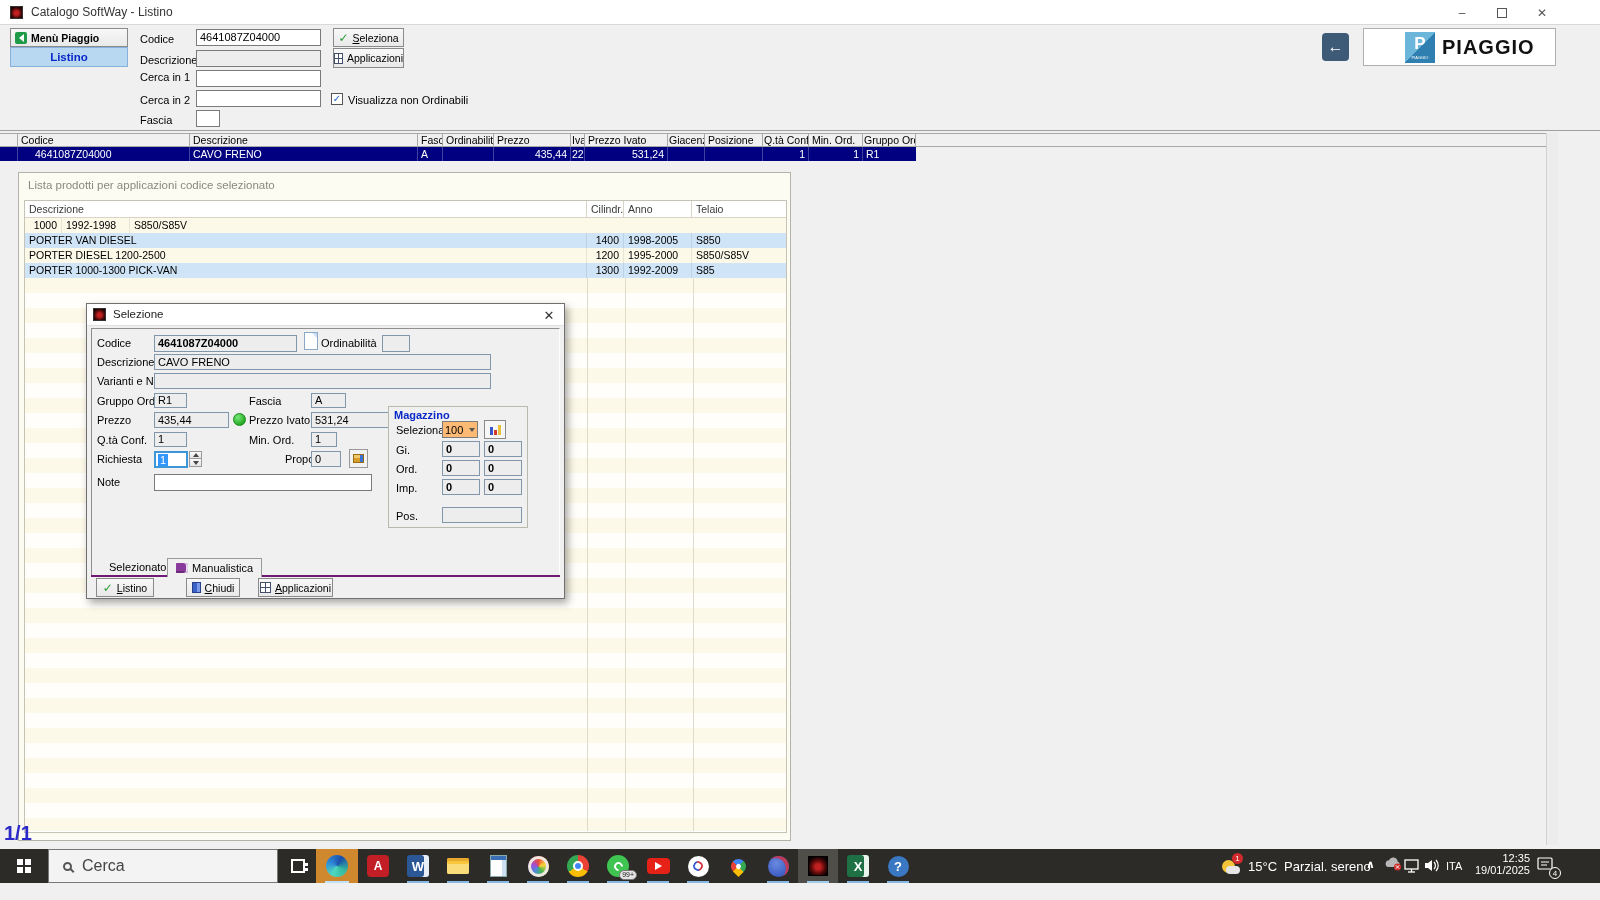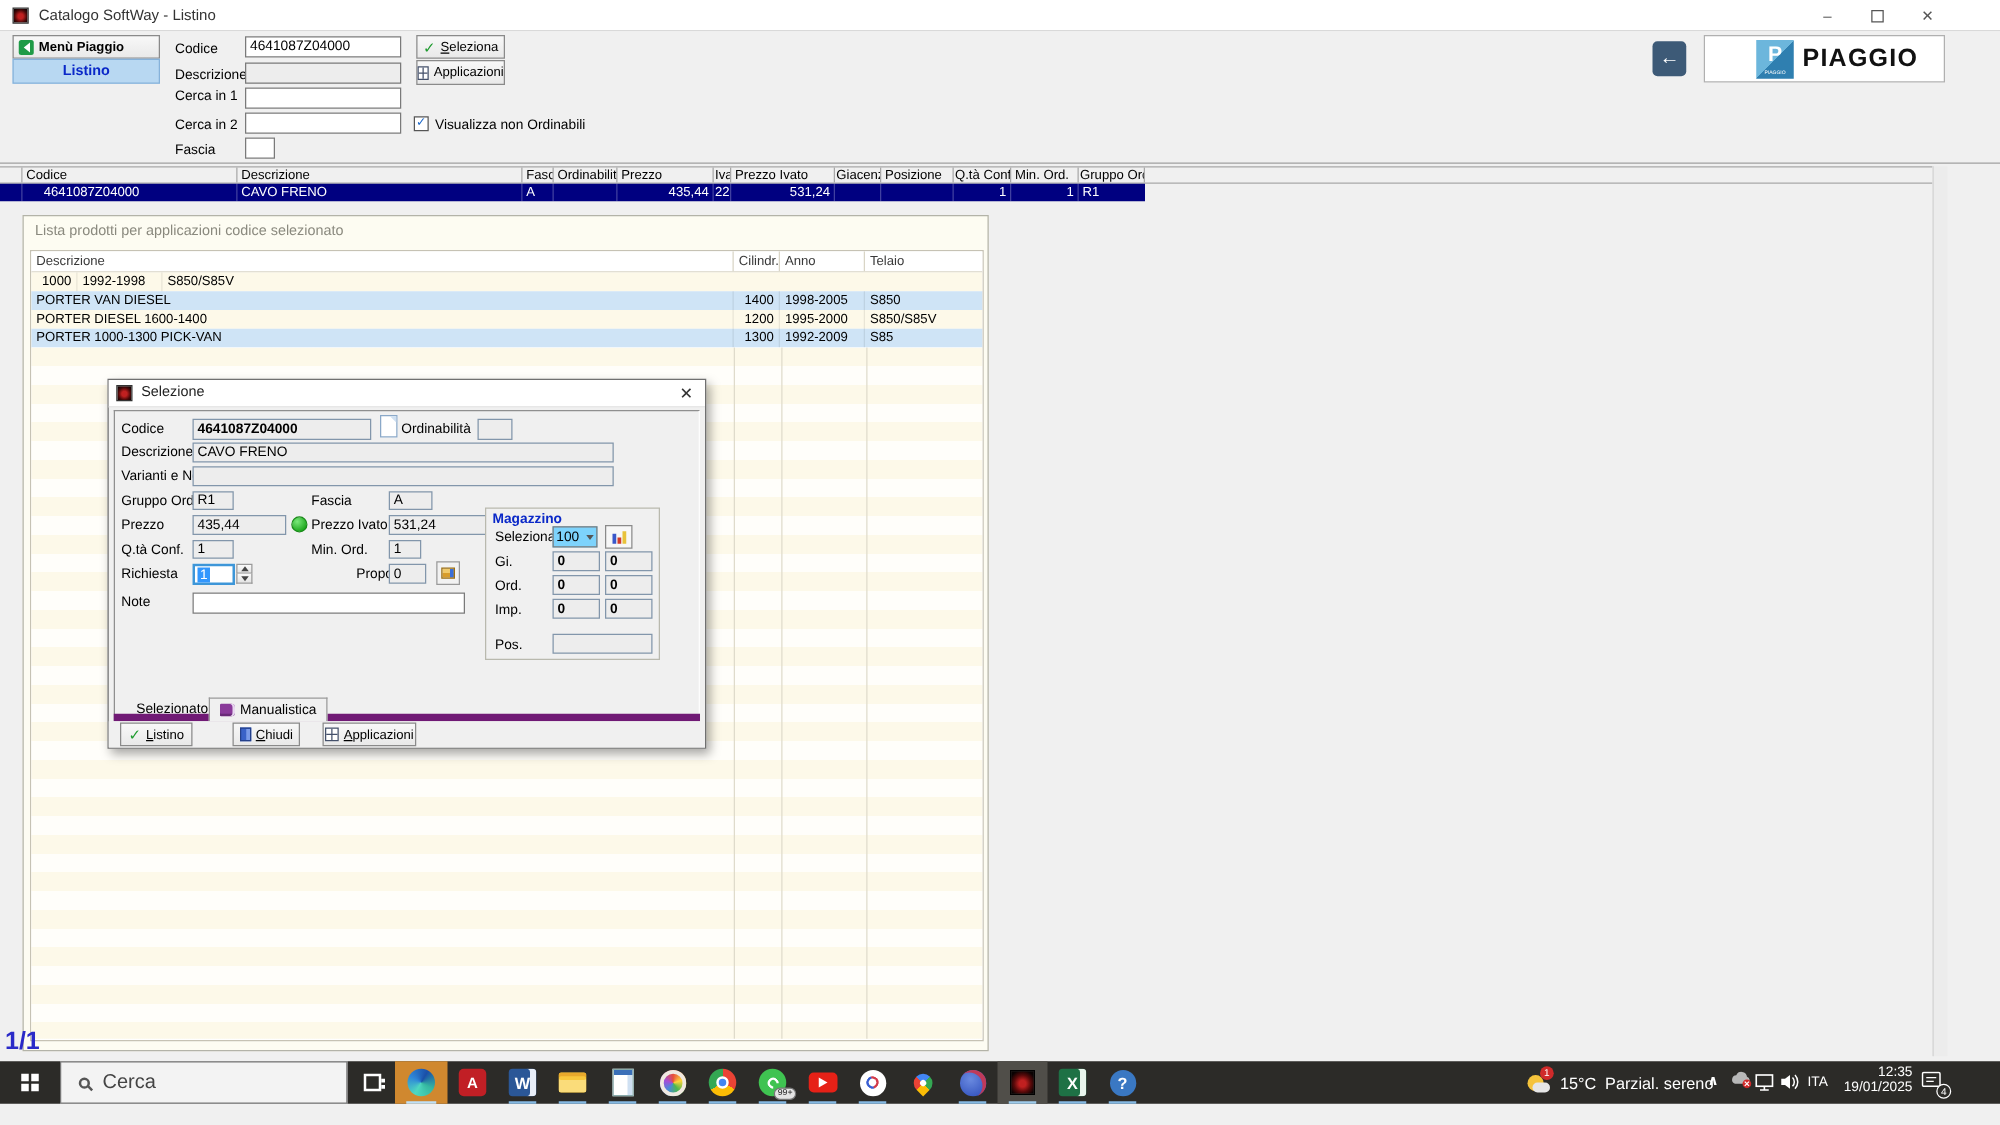--- a/index.html
+++ b/index.html
@@ -160,21 +160,21 @@
         <div class="lp-cell" style="width:68px;">1992-1998</div>
         <div class="lp-cell" style="width:94px;border-right:none;">S850/S85V</div>
       </div>
       <div style="display:flex;height:15px;background:#cfe4f6;">
         <div class="lp-cell" style="width:562px;">PORTER VAN DIESEL</div>
         <div class="lp-cell num" style="width:37px;">1400</div>
         <div class="lp-cell" style="width:68px;">1998-2005</div>
         <div class="lp-cell" style="width:94px;border-right:none;">S850</div>
       </div>
       <div style="display:flex;height:15px;background:#fdf9e9;">
-        <div class="lp-cell" style="width:562px;">PORTER DIESEL 1600-1400</div>
+        <div class="lp-cell" style="width:562px;">PORTER DIESEL 1200-2500</div>
         <div class="lp-cell num" style="width:37px;">1200</div>
         <div class="lp-cell" style="width:68px;">1995-2000</div>
         <div class="lp-cell" style="width:94px;border-right:none;">S850/S85V</div>
       </div>
       <div style="display:flex;height:15px;background:#cfe4f6;">
         <div class="lp-cell" style="width:562px;">PORTER 1000-1300 PICK-VAN</div>
         <div class="lp-cell num" style="width:37px;">1300</div>
         <div class="lp-cell" style="width:68px;">1992-2009</div>
         <div class="lp-cell" style="width:94px;border-right:none;">S85</div>
       </div>
@@ -248,21 +248,21 @@
     <div class="abs" style="left:262px;top:145px;width:19px;height:19px;background:#f2f2f2;border:1px solid #999;display:flex;align-items:center;justify-content:center;">
       <span style="display:block;width:11px;height:9px;background:linear-gradient(#f0c96a 0 3px,#d89c2a 3px);border:1px solid #9a6d12;box-shadow:inset -3px 0 #3a6fd8;"></span>
     </div>
 
     <div class="abs lbl" style="left:10px;top:172px;">Note</div>
     <div class="abs fld" style="left:67px;top:170px;width:218px;height:17px;"></div>
 
     <div class="abs" style="left:301px;top:102px;width:140px;height:122px;border:1px solid #b9b9ae;background:#f0f0f0;">
       <div class="abs" style="left:5px;top:2px;font-weight:bold;font-size:11px;color:#0a28c8;">Magazzino</div>
       <div class="abs lbl" style="left:7px;top:17px;">Seleziona</div>
-      <div class="abs" style="left:53px;top:14px;width:36px;height:17px;background:#7dd3fc;border:1px solid #7a7a7a;display:flex;align-items:center;justify-content:space-between;padding:0 2px;">
+      <div class="abs" style="left:53px;top:14px;width:36px;height:17px;background:#fdba74;border:1px solid #7a7a7a;display:flex;align-items:center;justify-content:space-between;padding:0 2px;">
         <span style="font-size:11px;">100</span>
         <span class="tri-dn" style="border-top-color:#555;"></span>
       </div>
       <div class="abs" style="left:95px;top:13px;width:22px;height:19px;background:#f7f7f7;border:1px solid #8a8a8a;display:flex;align-items:flex-end;justify-content:center;gap:1px;padding-bottom:3px;">
         <span style="width:3px;height:8px;background:#3a57c9;"></span>
         <span style="width:3px;height:5px;background:#d23a2a;"></span>
         <span style="width:3px;height:10px;background:#e8c23a;"></span>
       </div>
       <div class="abs lbl" style="left:7px;top:37px;">Gi.</div>
       <div class="abs dfld" style="left:53px;top:34px;width:38px;height:16px;font-weight:bold;">0</div>
@@ -270,21 +270,21 @@
       <div class="abs lbl" style="left:7px;top:56px;">Ord.</div>
       <div class="abs dfld" style="left:53px;top:53px;width:38px;height:16px;font-weight:bold;">0</div>
       <div class="abs dfld" style="left:95px;top:53px;width:38px;height:16px;font-weight:bold;">0</div>
       <div class="abs lbl" style="left:7px;top:75px;">Imp.</div>
       <div class="abs dfld" style="left:53px;top:72px;width:38px;height:16px;font-weight:bold;">0</div>
       <div class="abs dfld" style="left:95px;top:72px;width:38px;height:16px;font-weight:bold;">0</div>
       <div class="abs lbl" style="left:7px;top:103px;">Pos.</div>
       <div class="abs dfld" style="left:53px;top:100px;width:80px;height:16px;"></div>
     </div>
 
-    <div class="abs" style="left:4px;top:254px;width:469px;height:19px;border-bottom:6px solid #701a75;">
+    <div class="abs" style="left:4px;top:254px;width:469px;height:19px;border-bottom:2px solid #701a75;">
       <div class="abs" style="left:18px;top:3px;font-size:11px;">Selezionato</div>
       <div class="abs" style="left:76px;top:0;height:19px;background:#f0f0f0;border:1px solid #9a9a9a;border-bottom:none;display:flex;align-items:center;gap:4px;padding:0 8px;">
         <span style="display:block;width:12px;height:10px;background:#8a3a9a;border-radius:1px 3px 3px 1px;box-shadow:inset -2px 0 #e8d8f0, inset 0 -2px #6a2a78;"></span>
         <span>Manualistica</span>
       </div>
     </div>
 
     <div class="abs" style="left:0;top:273px;width:477px;height:21px;background:#f0f0f0;">
       <div class="abs btn" style="left:9px;top:1px;width:58px;height:19px;">
         <span class="green-check">✓</span>

